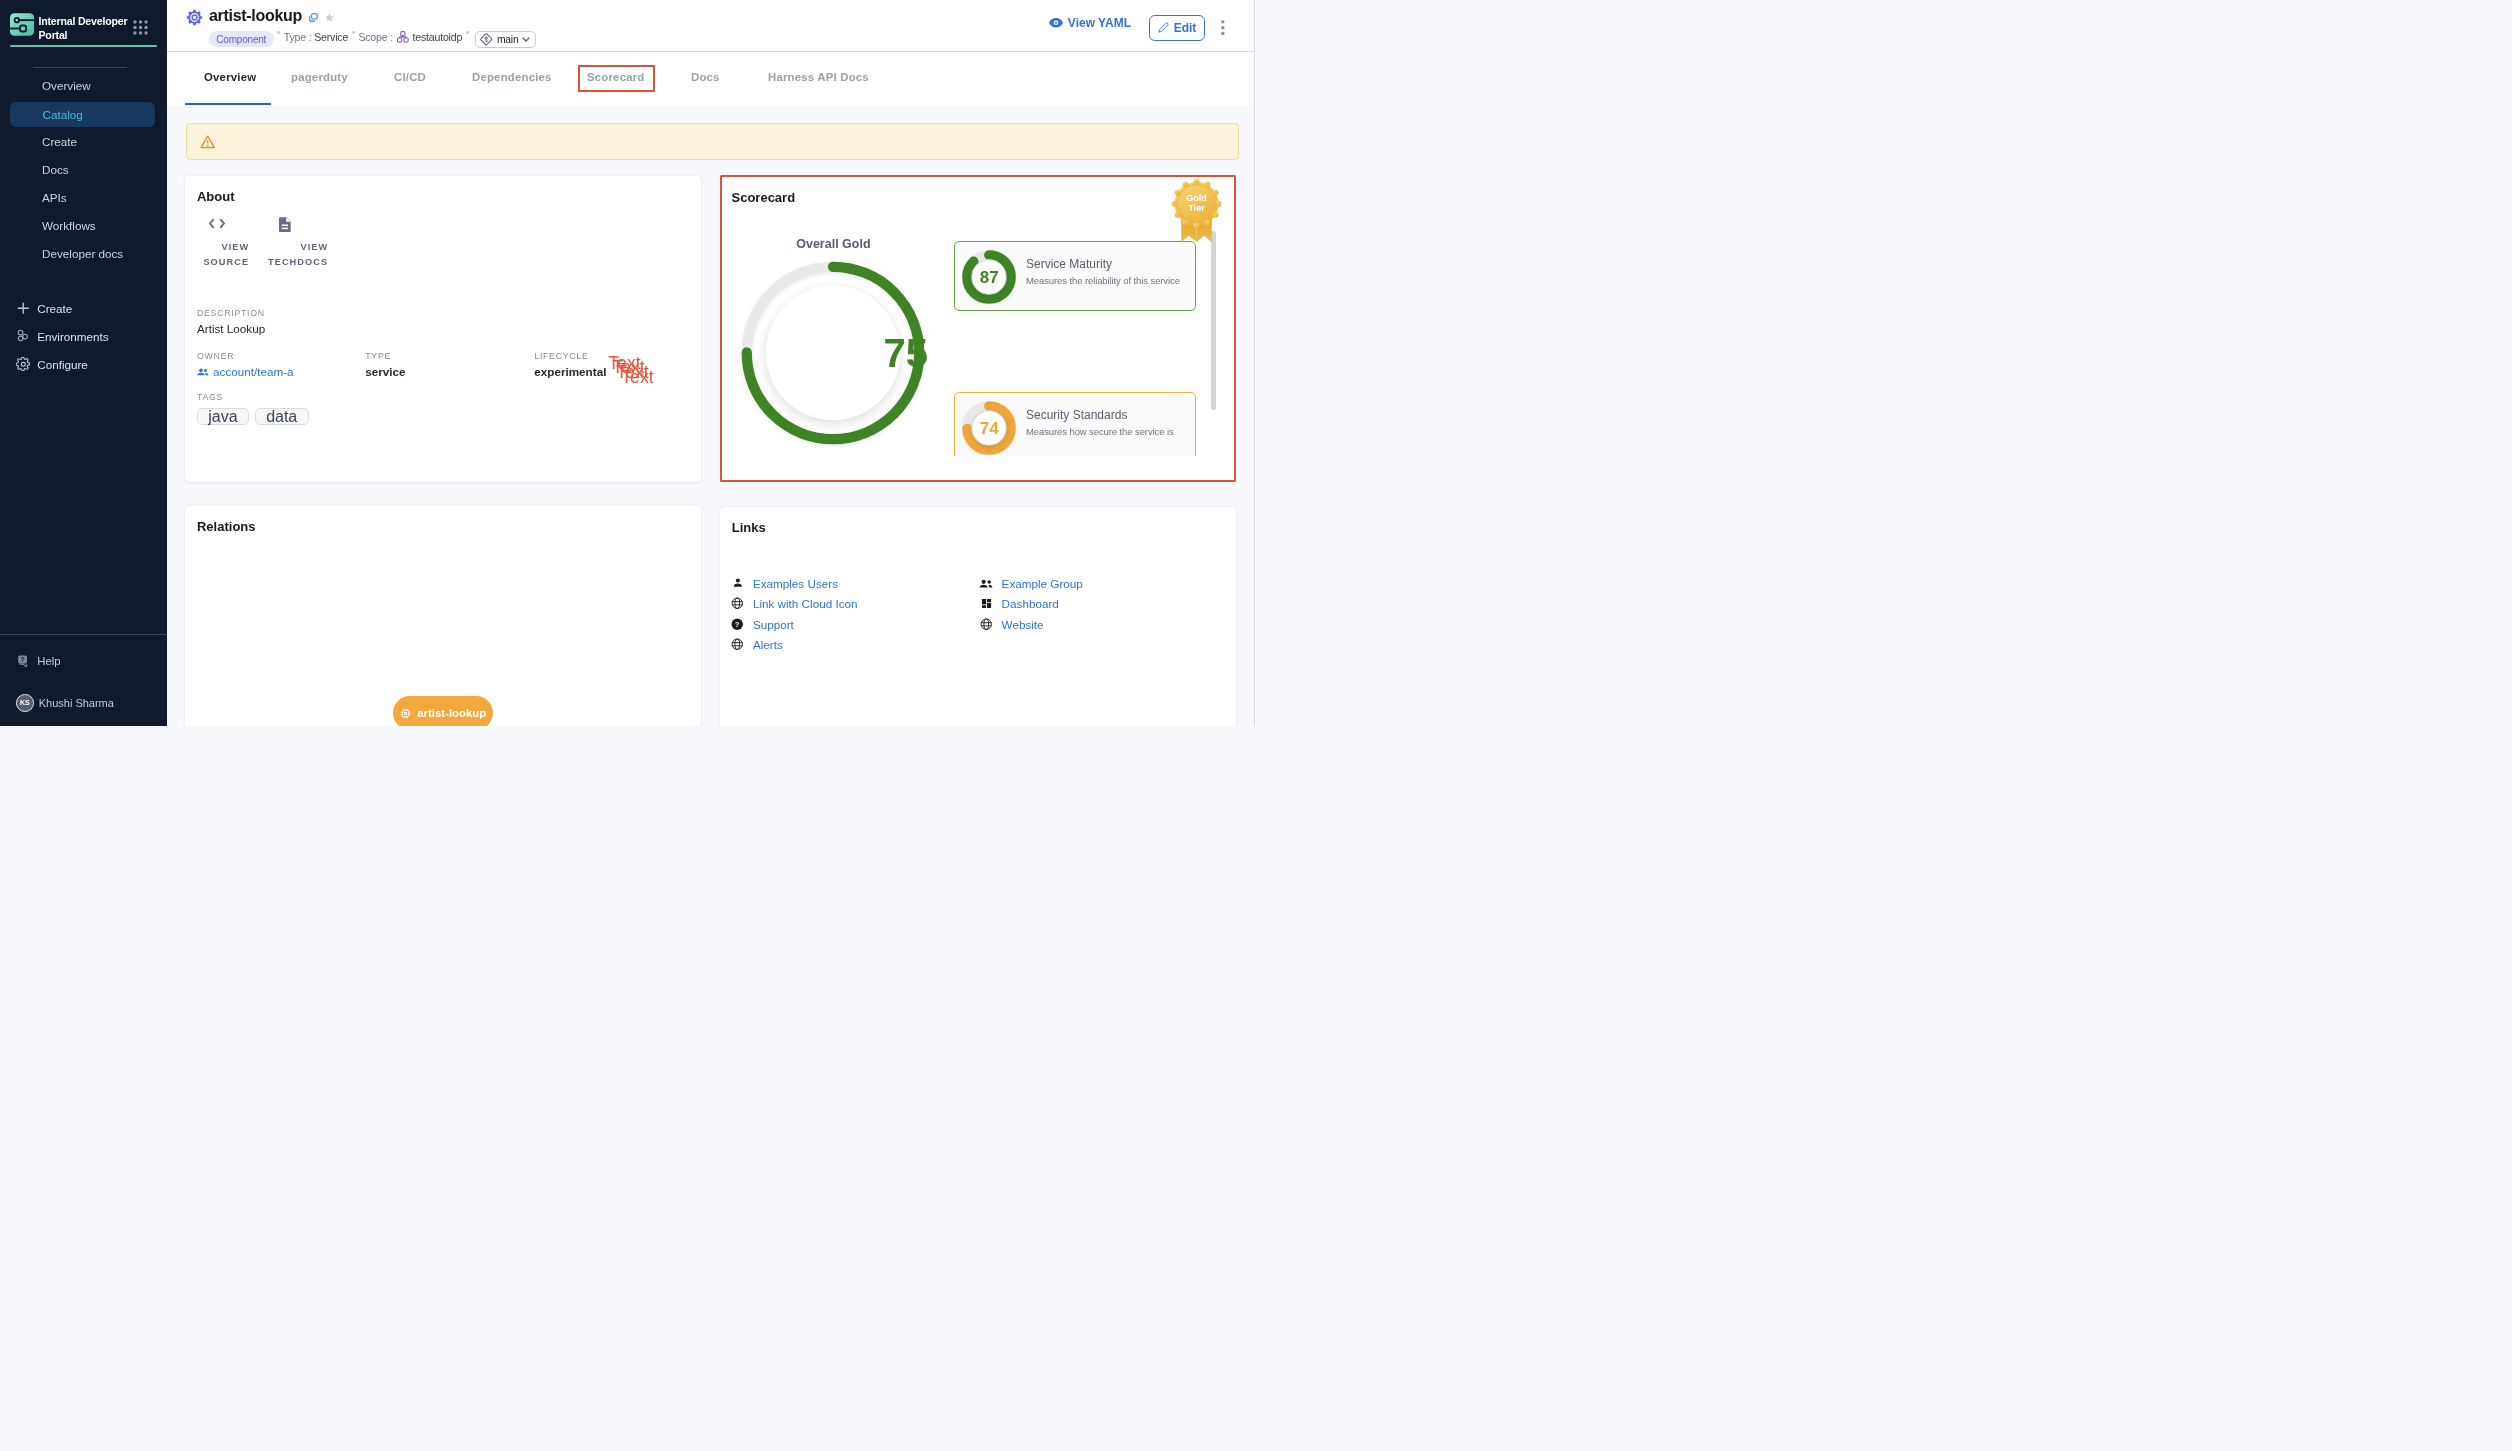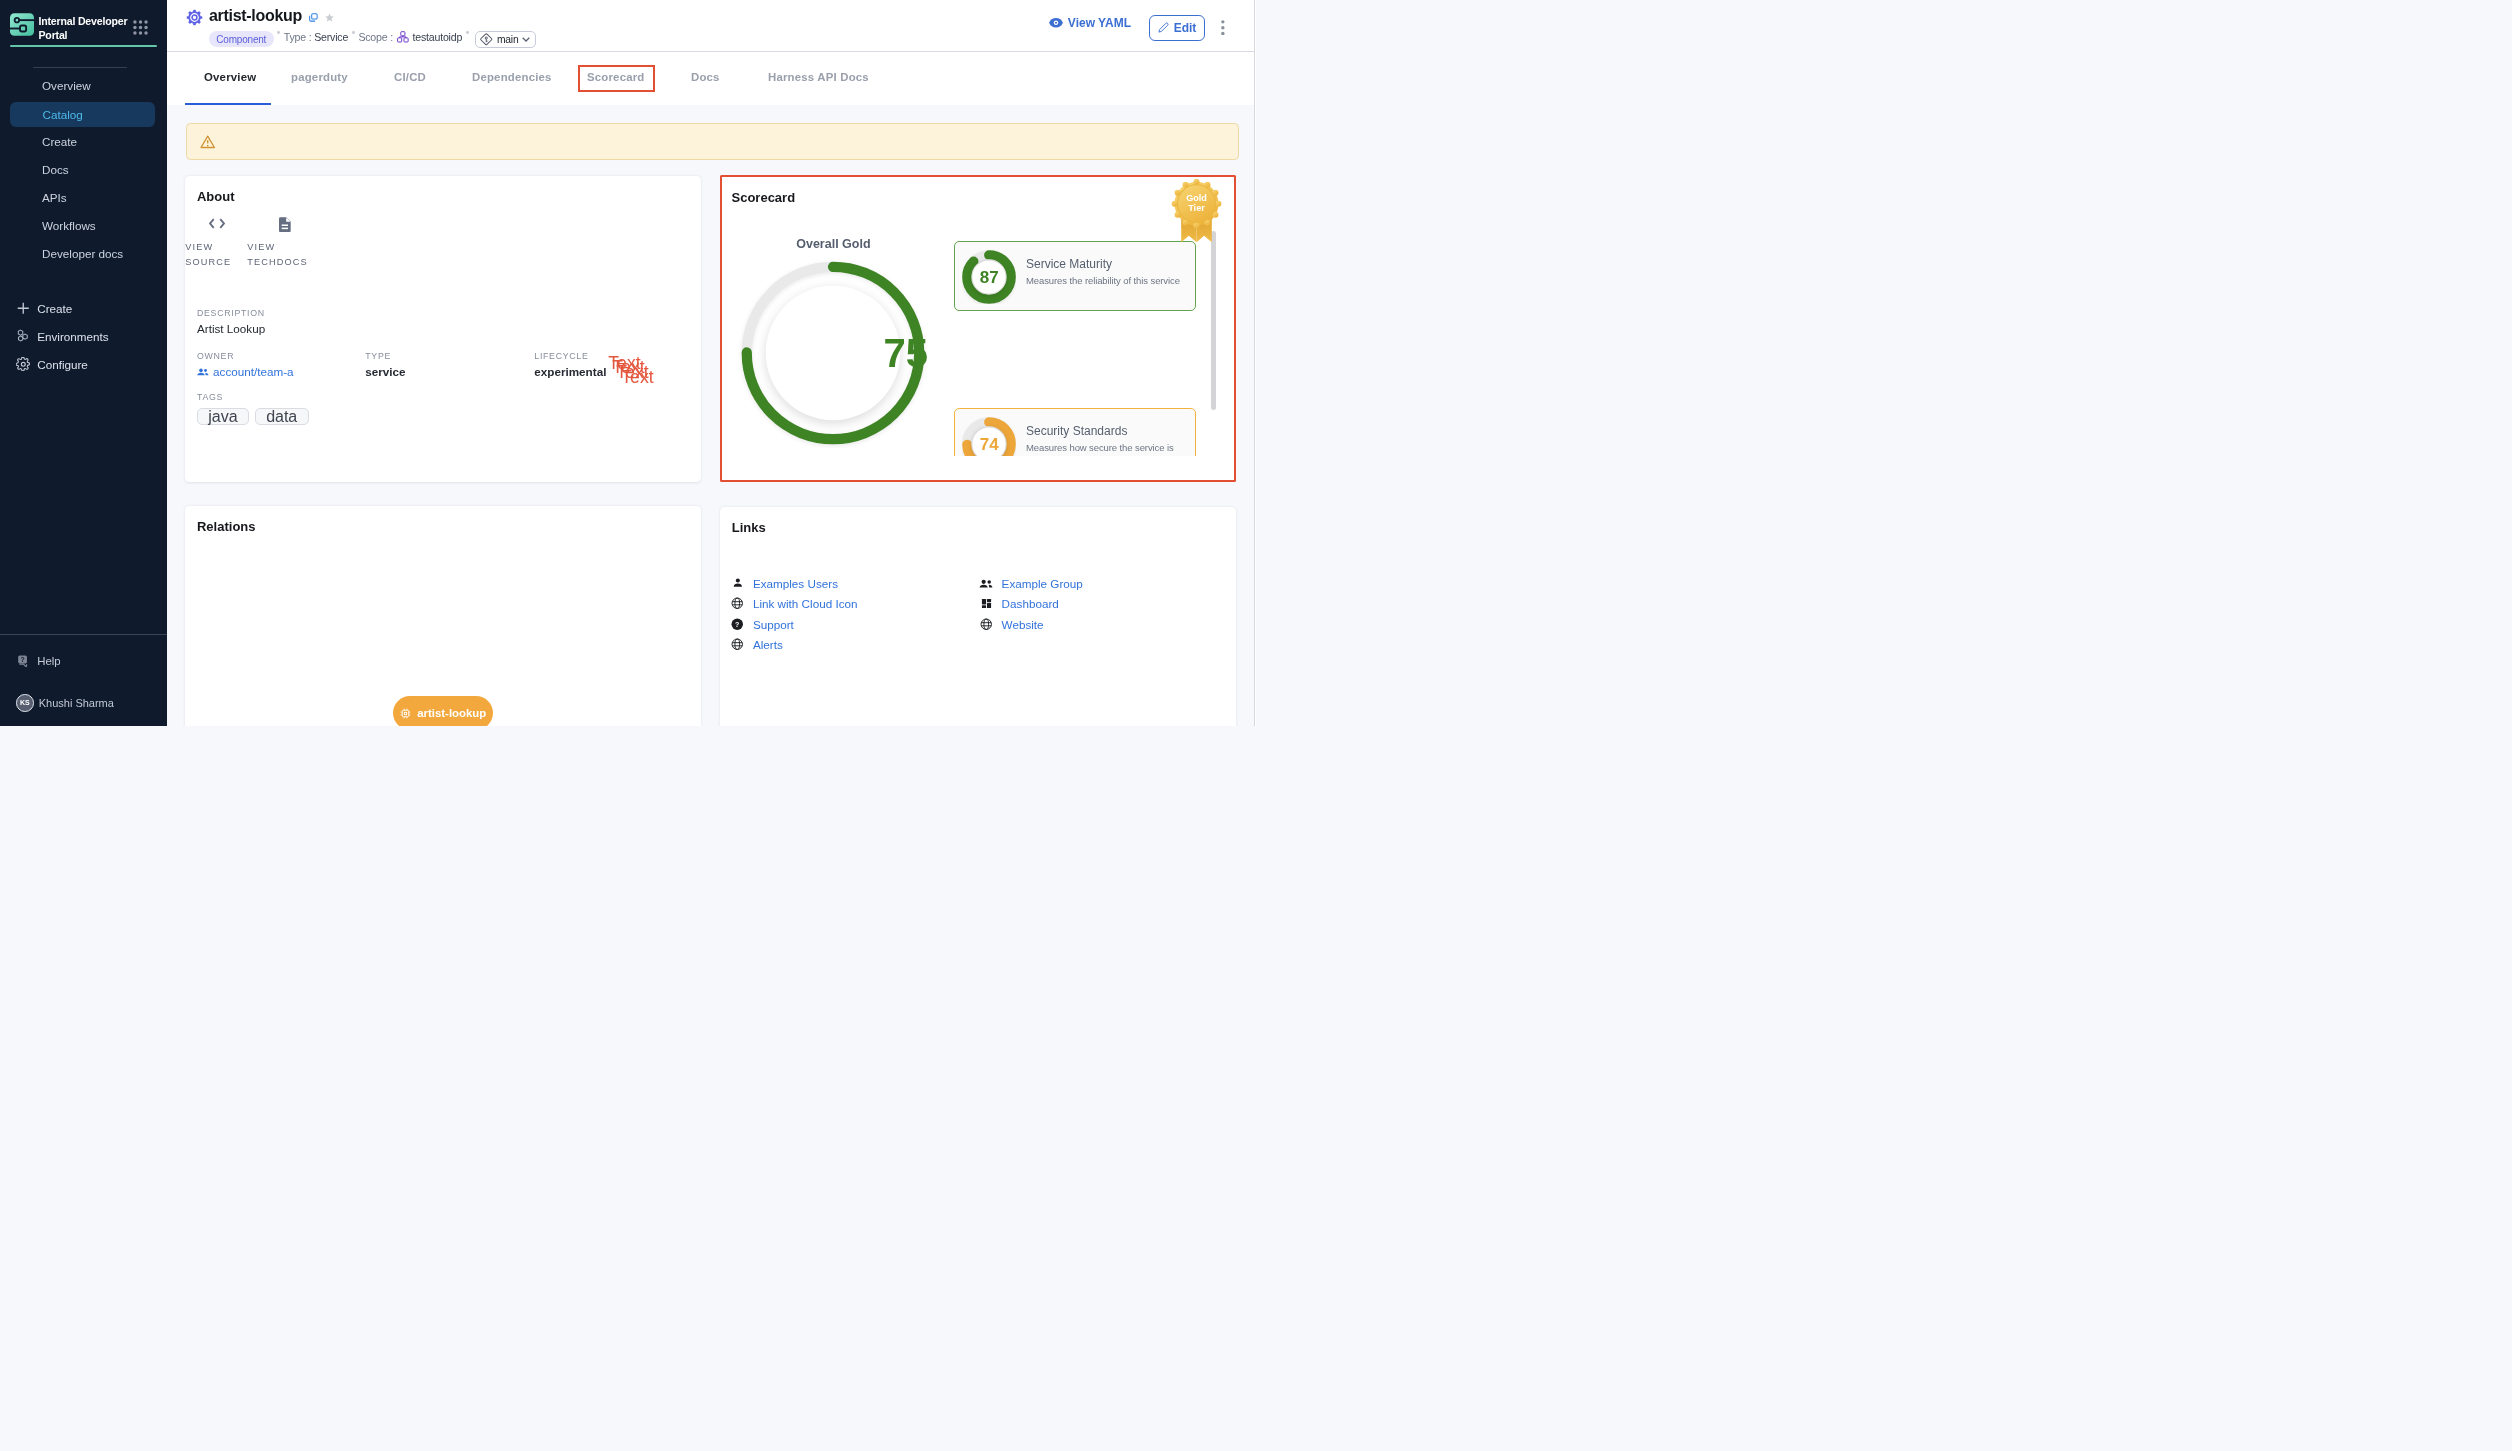--- a/index.html
+++ b/index.html
@@ -45,21 +45,21 @@
 
 #content{position:absolute;left:0;top:105px;width:1089px;height:621px;background:#f7f8fc}
 .banner{position:absolute;left:19px;top:17.6px;width:1053px;height:37px;background:#fcf3da;border:0.7px solid #edd9a2;border-radius:4.4px}
 .card{position:absolute;background:#fff;border-radius:4.4px;box-shadow:0 0.7px 2.9px rgba(20,30,60,.10)}
 #about{left:18.3px;top:71px;width:516px;height:306px}
 #scorebox{left:553px;top:70px;width:516px;height:307px;border:2.2px solid #e34f32;border-radius:1.5px;background:#fff;box-shadow:none}
 #relations{left:18.3px;top:401px;width:516px;height:227px}
 #links{left:553px;top:402px;width:516px;height:226px}
 .card-h{position:absolute;left:11.7px;top:12.5px;font-size:13px;font-weight:bold;color:#16181c}
 
-.vs-col{position:absolute;text-align:left;color:#5d6476;font-size:9.2px;font-weight:normal;letter-spacing:1.1px;line-height:14.6px}
+.vs-col{position:absolute;text-align:right;color:#5d6476;font-size:9.2px;font-weight:bold;letter-spacing:1.1px;line-height:14.6px}
 .lbl{font-size:8.8px;color:#868c9b;letter-spacing:0.7px;font-weight:400}
 .val{font-size:11.7px;color:#262b33;margin-top:4.4px}
 .tagchip{display:inline-block;height:17px;line-height:15.4px;padding:0 10.3px;border:0.7px solid #d9dce1;background:#f6f7f8;border-radius:5.1px;font-size:16px;color:#3e4551;margin-right:5.9px}
 .redtext{position:absolute;color:#e4573f;font-size:17.6px;width:88px}
 
 .ovscore{position:absolute;left:227px;top:60px;width:176px;text-align:center;font-size:12.5px;font-weight:bold;color:#555e6e}
 .big75{position:absolute;width:190px;text-align:right;font-size:40px;font-weight:bold;color:#3e8424;line-height:190px}
 .mcard{position:absolute;left:232px;width:242px;border-radius:5.1px;background:#fafafa}
 .mtitle{font-size:12px;color:#555f6e}
 .mdesc{font-size:9.5px;color:#6d7584;line-height:12px;margin-top:4.4px;letter-spacing:-0.1px}
@@ -290,21 +290,21 @@
      <circle cx="37" cy="37" r="30" fill="none" stroke="#e9e9ea" stroke-width="13.5" filter="drop-shadow(0 2px 2px rgba(0,0,0,0.09))"></circle>
      <circle cx="37" cy="37" r="30" fill="none" stroke="#3e8424" stroke-width="13.5" stroke-linecap="round" stroke-dasharray="164 188.5" transform="rotate(-90 37 37)"></circle>
      <circle cx="37" cy="37" r="23.5" fill="#fff" stroke="#dadada" stroke-width="1.5" filter="drop-shadow(0 2px 3px rgba(0,0,0,0.13))"></circle>
     </svg>
     <div class="mnum" style="left:7.3px;top:26px;color:#3e8424">87</div>
     <div class="abs" style="left:71px;top:14.6px">
               <div class="mtitle">Service Maturity</div>
      <div class="mdesc">Measures the reliability of this service</div>
             </div>
    </div>
-   <div class="mcard" style="top:231px;height:81px;border:0.7px solid #f2b33e">
+   <div class="mcard" style="top:215px;height:81px;border:0.7px solid #f2b33e">
     <svg class="abs" style="left:7.3px;top:8px" width="54" height="54" viewBox="0 0 74 74">
      <circle cx="37" cy="37" r="30" fill="none" stroke="#e9e9ea" stroke-width="13.5" filter="drop-shadow(0 2px 2px rgba(0,0,0,0.09))"></circle>
      <circle cx="37" cy="37" r="30" fill="none" stroke="#eda63a" stroke-width="13.5" stroke-linecap="round" stroke-dasharray="139.5 188.5" transform="rotate(-90 37 37)"></circle>
      <circle cx="37" cy="37" r="23.5" fill="#fff" stroke="#dadada" stroke-width="1.5" filter="drop-shadow(0 2px 3px rgba(0,0,0,0.13))"></circle>
     </svg>
     <div class="mnum" style="left:7.3px;top:26px;color:#eda63a">74</div>
     <div class="abs" style="left:71px;top:14.6px">
               <div class="mtitle">Security Standards</div>
      <div class="mdesc">Measures how secure the service is</div>
             </div>

